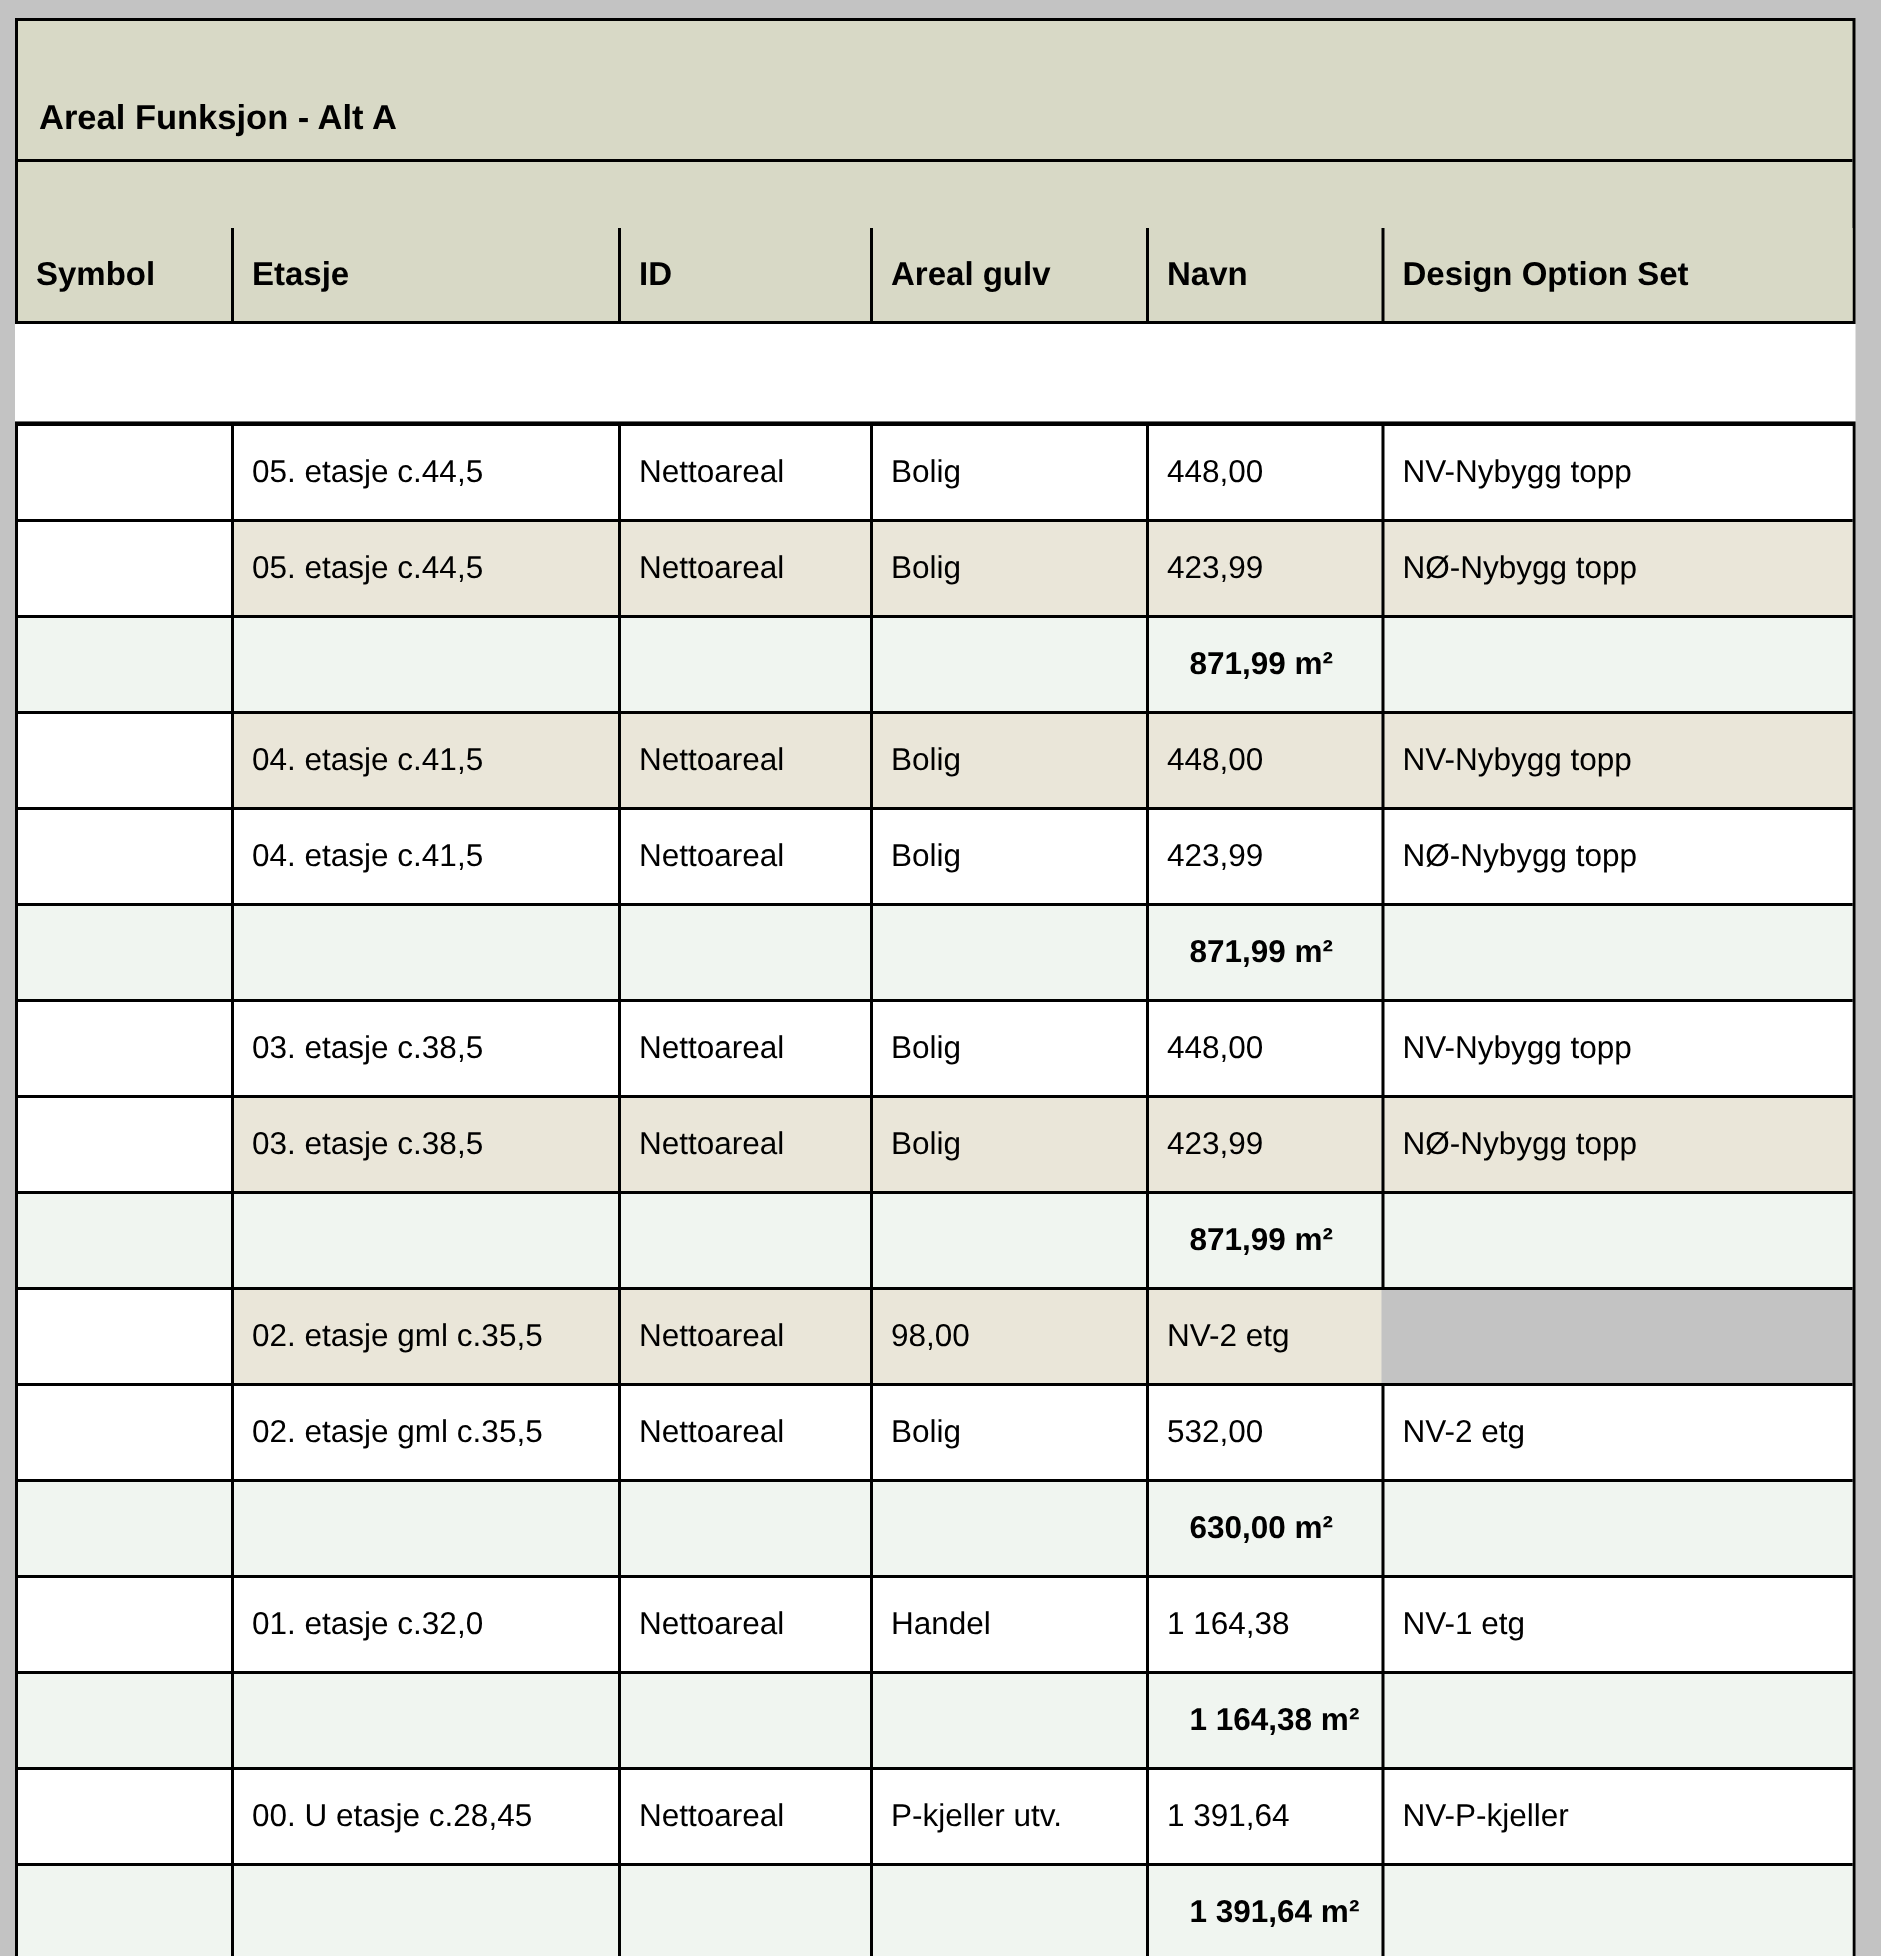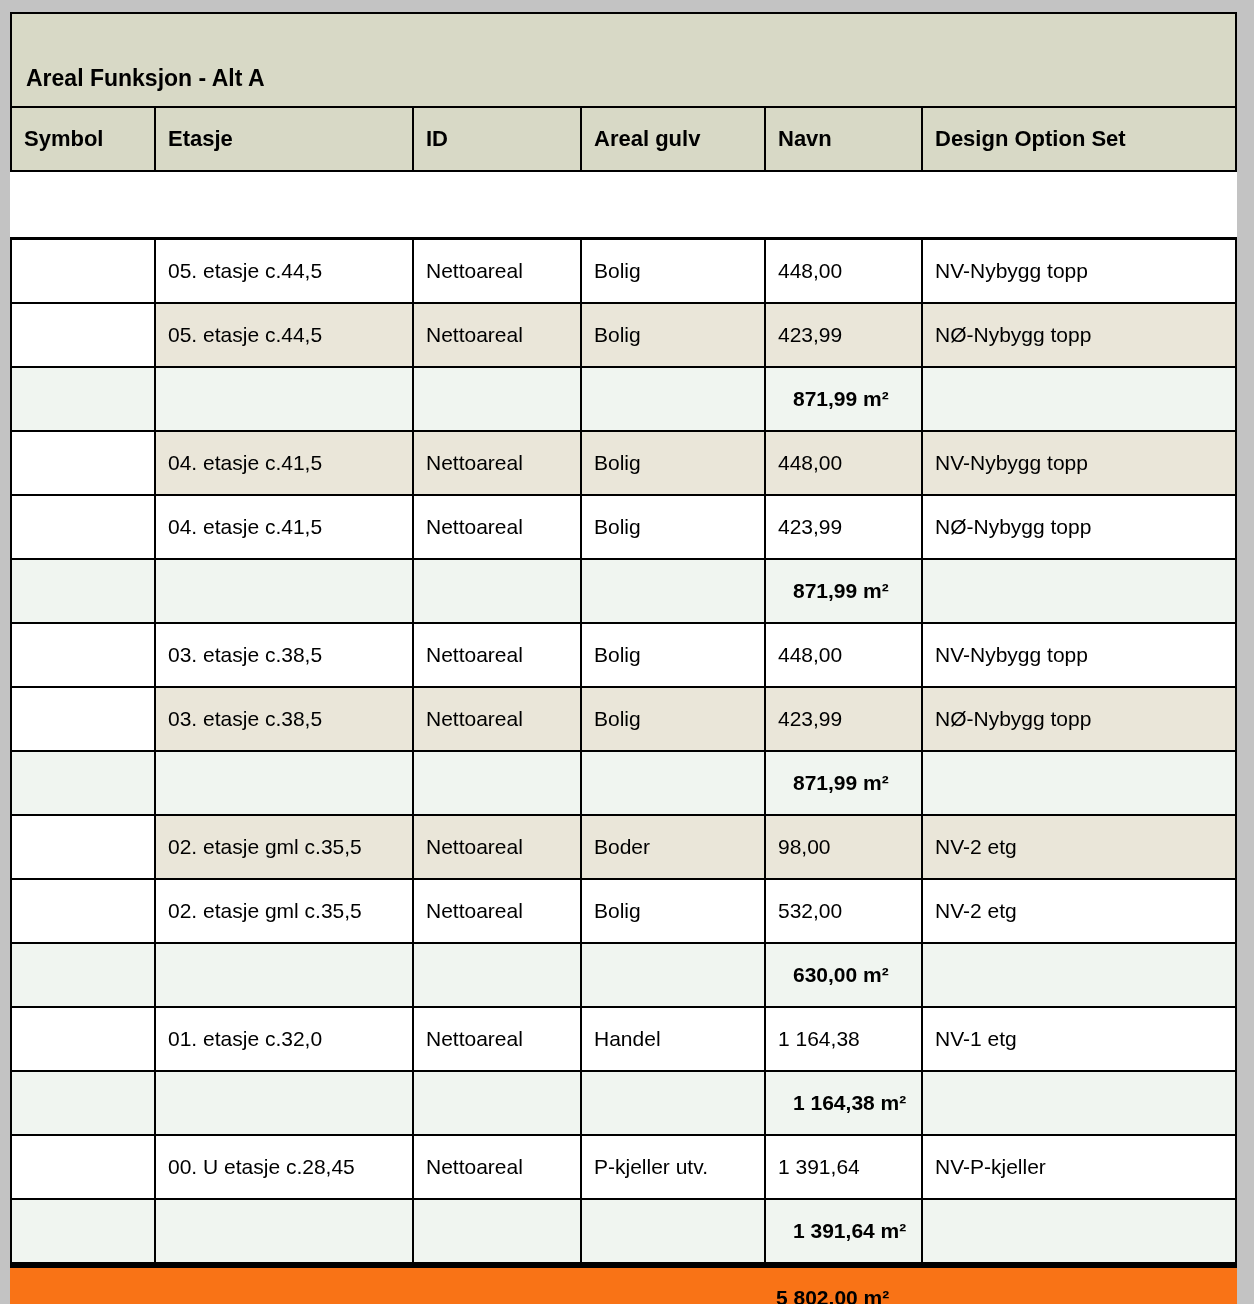--- a/index.html
+++ b/index.html
@@ -22,20 +22,21 @@
     padding-left: 14px; font-size: 23px; font-weight: bold; margin-top: 36px;
   }
   .grid {
     display: grid;
     grid-template-columns: 142px 258px 168px 184px 157px 1fr;
   }
   .header-row { border-top: 2px solid #000; }
   .header-row .cell {
     height: 62px; font-weight: bold; font-size: 22px;
     background: #d8d9c6;
+    margin-top: 44px;
   }
 
   
   .cell {
     display: flex; align-items: center;
     padding-left: 12px; font-size: 21px;
     box-sizing: border-box; overflow: hidden; white-space: nowrap;
   }
   .grid .cell + .cell { border-left: 2px solid #000; }
 
@@ -158,21 +159,20 @@
           <div class="cell c1"></div>
           <div class="cell c2"></div>
           <div class="cell c3"></div>
           <div class="cell c4">871,99 m²</div>
           <div class="cell c5"></div>
         </div>
         <div class="grid row shade-beige">
           <div class="cell c0"></div>
           <div class="cell c1">02. etasje gml c.35,5</div>
           <div class="cell c2">Nettoareal</div>
-          <div class="cell c3">Boder</div>
           <div class="cell c4">98,00</div>
           <div class="cell c5">NV-2 etg</div>
         </div>
         <div class="grid row shade-white">
           <div class="cell c0"></div>
           <div class="cell c1">02. etasje gml c.35,5</div>
           <div class="cell c2">Nettoareal</div>
           <div class="cell c3">Bolig</div>
           <div class="cell c4">532,00</div>
           <div class="cell c5">NV-2 etg</div>

